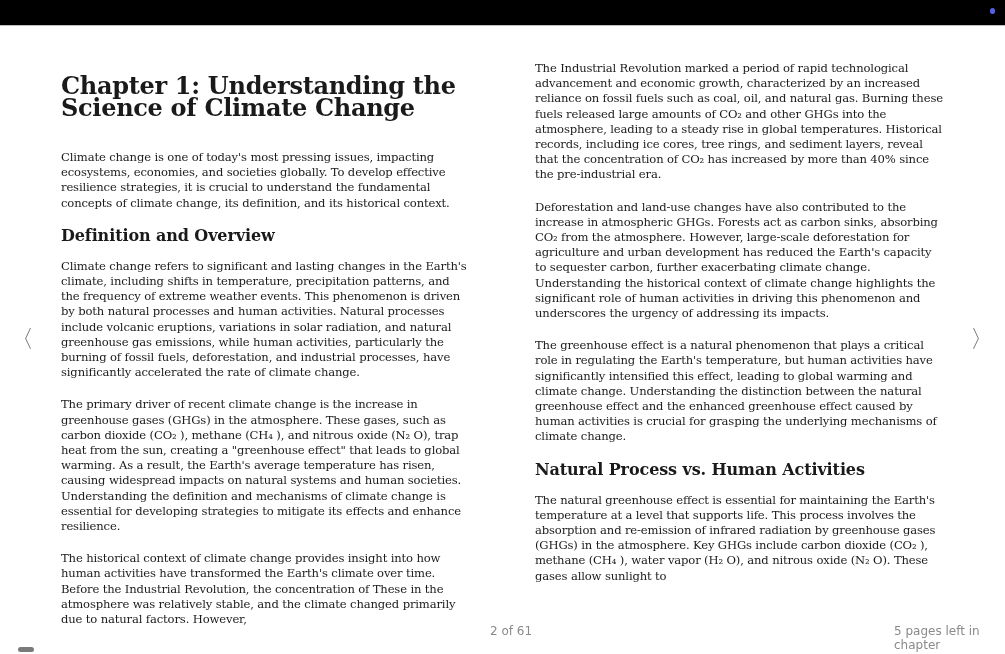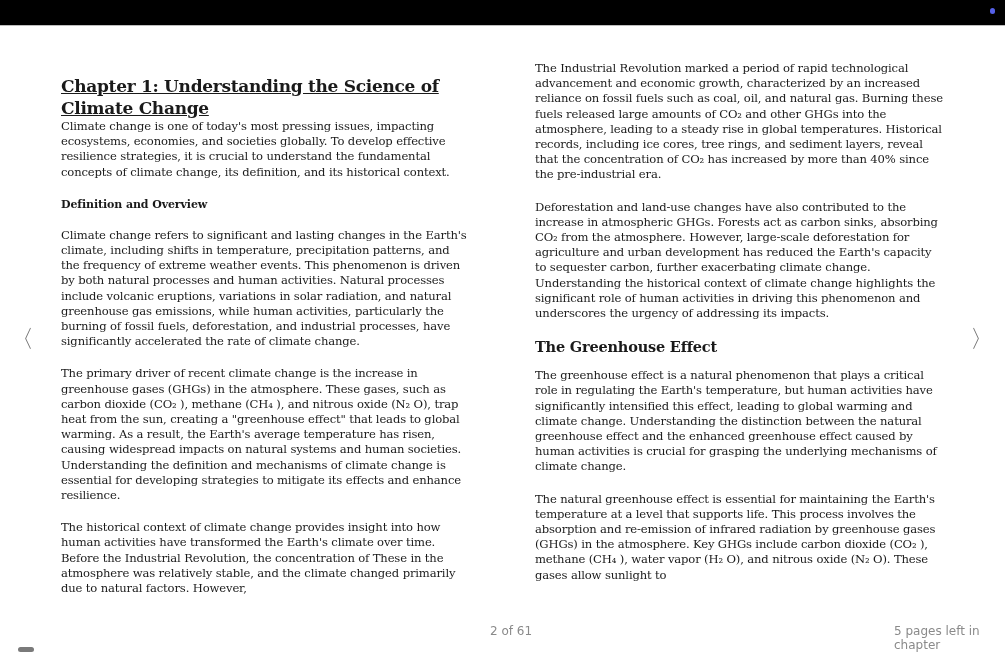--- a/index.html
+++ b/index.html
@@ -18,25 +18,25 @@
     border-radius: 3px; background: #5560e8;
   }
   .page {
     position: absolute; top: 60px; width: 410px;
     font-size: 11.6px; line-height: 15.2px;
   }
   .page.left { left: 61px; }
   .page.right { left: 535px; top: 61px; }
   .page p { margin: 0 0 17px 0; text-align: left; letter-spacing: -0.15px; }
   h1 {
-    font-size: 17px; line-height: 22px; margin: 15px 0 0 0;
-    font-weight: bold; letter-spacing: -0.3px; text-decoration: underline;
+    font-size: 24px; line-height: 22px; margin: 15px 0 31px 0;
+    font-weight: bold; letter-spacing: -0.3px;
   }
   h3 {
-    font-size: 11px; line-height: 15px; font-weight: bold;
+    font-size: 16px; line-height: 15px; font-weight: bold;
     margin: 0 0 16px 0; letter-spacing: -0.1px;
   }
   h2 {
     font-size: 14.5px; line-height: 18px; font-weight: bold;
     margin: 0 0 12px 0; letter-spacing: -0.2px;
   }
   .nav-arrow {
     position: absolute; top: 324px; width: 20px; height: 30px;
     display: flex; align-items: center; justify-content: center;
     color: #777; font-size: 24px; cursor: pointer;
@@ -67,22 +67,22 @@
   <p>Climate change is one of today's most pressing issues, impacting ecosystems, economies, and societies globally. To develop effective resilience strategies, it is crucial to understand the fundamental concepts of climate change, its definition, and its historical context.</p>
   <h3>Definition and Overview</h3>
   <p>Climate change refers to significant and lasting changes in the Earth's climate, including shifts in temperature, precipitation patterns, and the frequency of extreme weather events. This phenomenon is driven by both natural processes and human activities. Natural processes include volcanic eruptions, variations in solar radiation, and natural greenhouse gas emissions, while human activities, particularly the burning of fossil fuels, deforestation, and industrial processes, have significantly accelerated the rate of climate change.</p>
   <p>The primary driver of recent climate change is the increase in greenhouse gases (GHGs) in the atmosphere. These gases, such as carbon dioxide (CO₂ ), methane (CH₄ ), and nitrous oxide (N₂ O), trap heat from the sun, creating a "greenhouse effect" that leads to global warming. As a result, the Earth's average temperature has risen, causing widespread impacts on natural systems and human societies. Understanding the definition and mechanisms of climate change is essential for developing strategies to mitigate its effects and enhance resilience.</p>
   <p>The historical context of climate change provides insight into how human activities have transformed the Earth's climate over time. Before the Industrial Revolution, the concentration of These in the atmosphere was relatively stable, and the climate changed primarily due to natural factors. However,</p>
 </div>
 
 <div class="page right">
   <p>The Industrial Revolution marked a period of rapid technological advancement and economic growth, characterized by an increased reliance on fossil fuels such as coal, oil, and natural gas. Burning these fuels released large amounts of CO₂  and other GHGs into the atmosphere, leading to a steady rise in global temperatures. Historical records, including ice cores, tree rings, and sediment layers, reveal that the concentration of CO₂  has increased by more than 40% since the pre-industrial era.</p>
   <p>Deforestation and land-use changes have also contributed to the increase in atmospheric GHGs. Forests act as carbon sinks, absorbing CO₂  from the atmosphere. However, large-scale deforestation for agriculture and urban development has reduced the Earth's capacity to sequester carbon, further exacerbating climate change. Understanding the historical context of climate change highlights the significant role of human activities in driving this phenomenon and underscores the urgency of addressing its impacts.</p>
-  <h2>The Greenhouse Effect</h2>
   <p>The greenhouse effect is a natural phenomenon that plays a critical role in regulating the Earth's temperature, but human activities have significantly intensified this effect, leading to global warming and climate change. Understanding the distinction between the natural greenhouse effect and the enhanced greenhouse effect caused by human activities is crucial for grasping the underlying mechanisms of climate change.</p>
+  <h3>Natural Process vs. Human Activities</h3>
   <p>The natural greenhouse effect is essential for maintaining the Earth's temperature at a level that supports life. This process involves the absorption and re-emission of infrared radiation by greenhouse gases (GHGs) in the atmosphere. Key GHGs include carbon dioxide (CO₂ ), methane (CH₄ ), water vapor (H₂ O), and nitrous oxide (N₂ O). These gases allow sunlight to</p>
 </div>
 
 <div class="nav-arrow prev">
   <span>〈</span>
 </div>
 <div class="nav-arrow next">
   <span>〉</span>
 </div>
 

